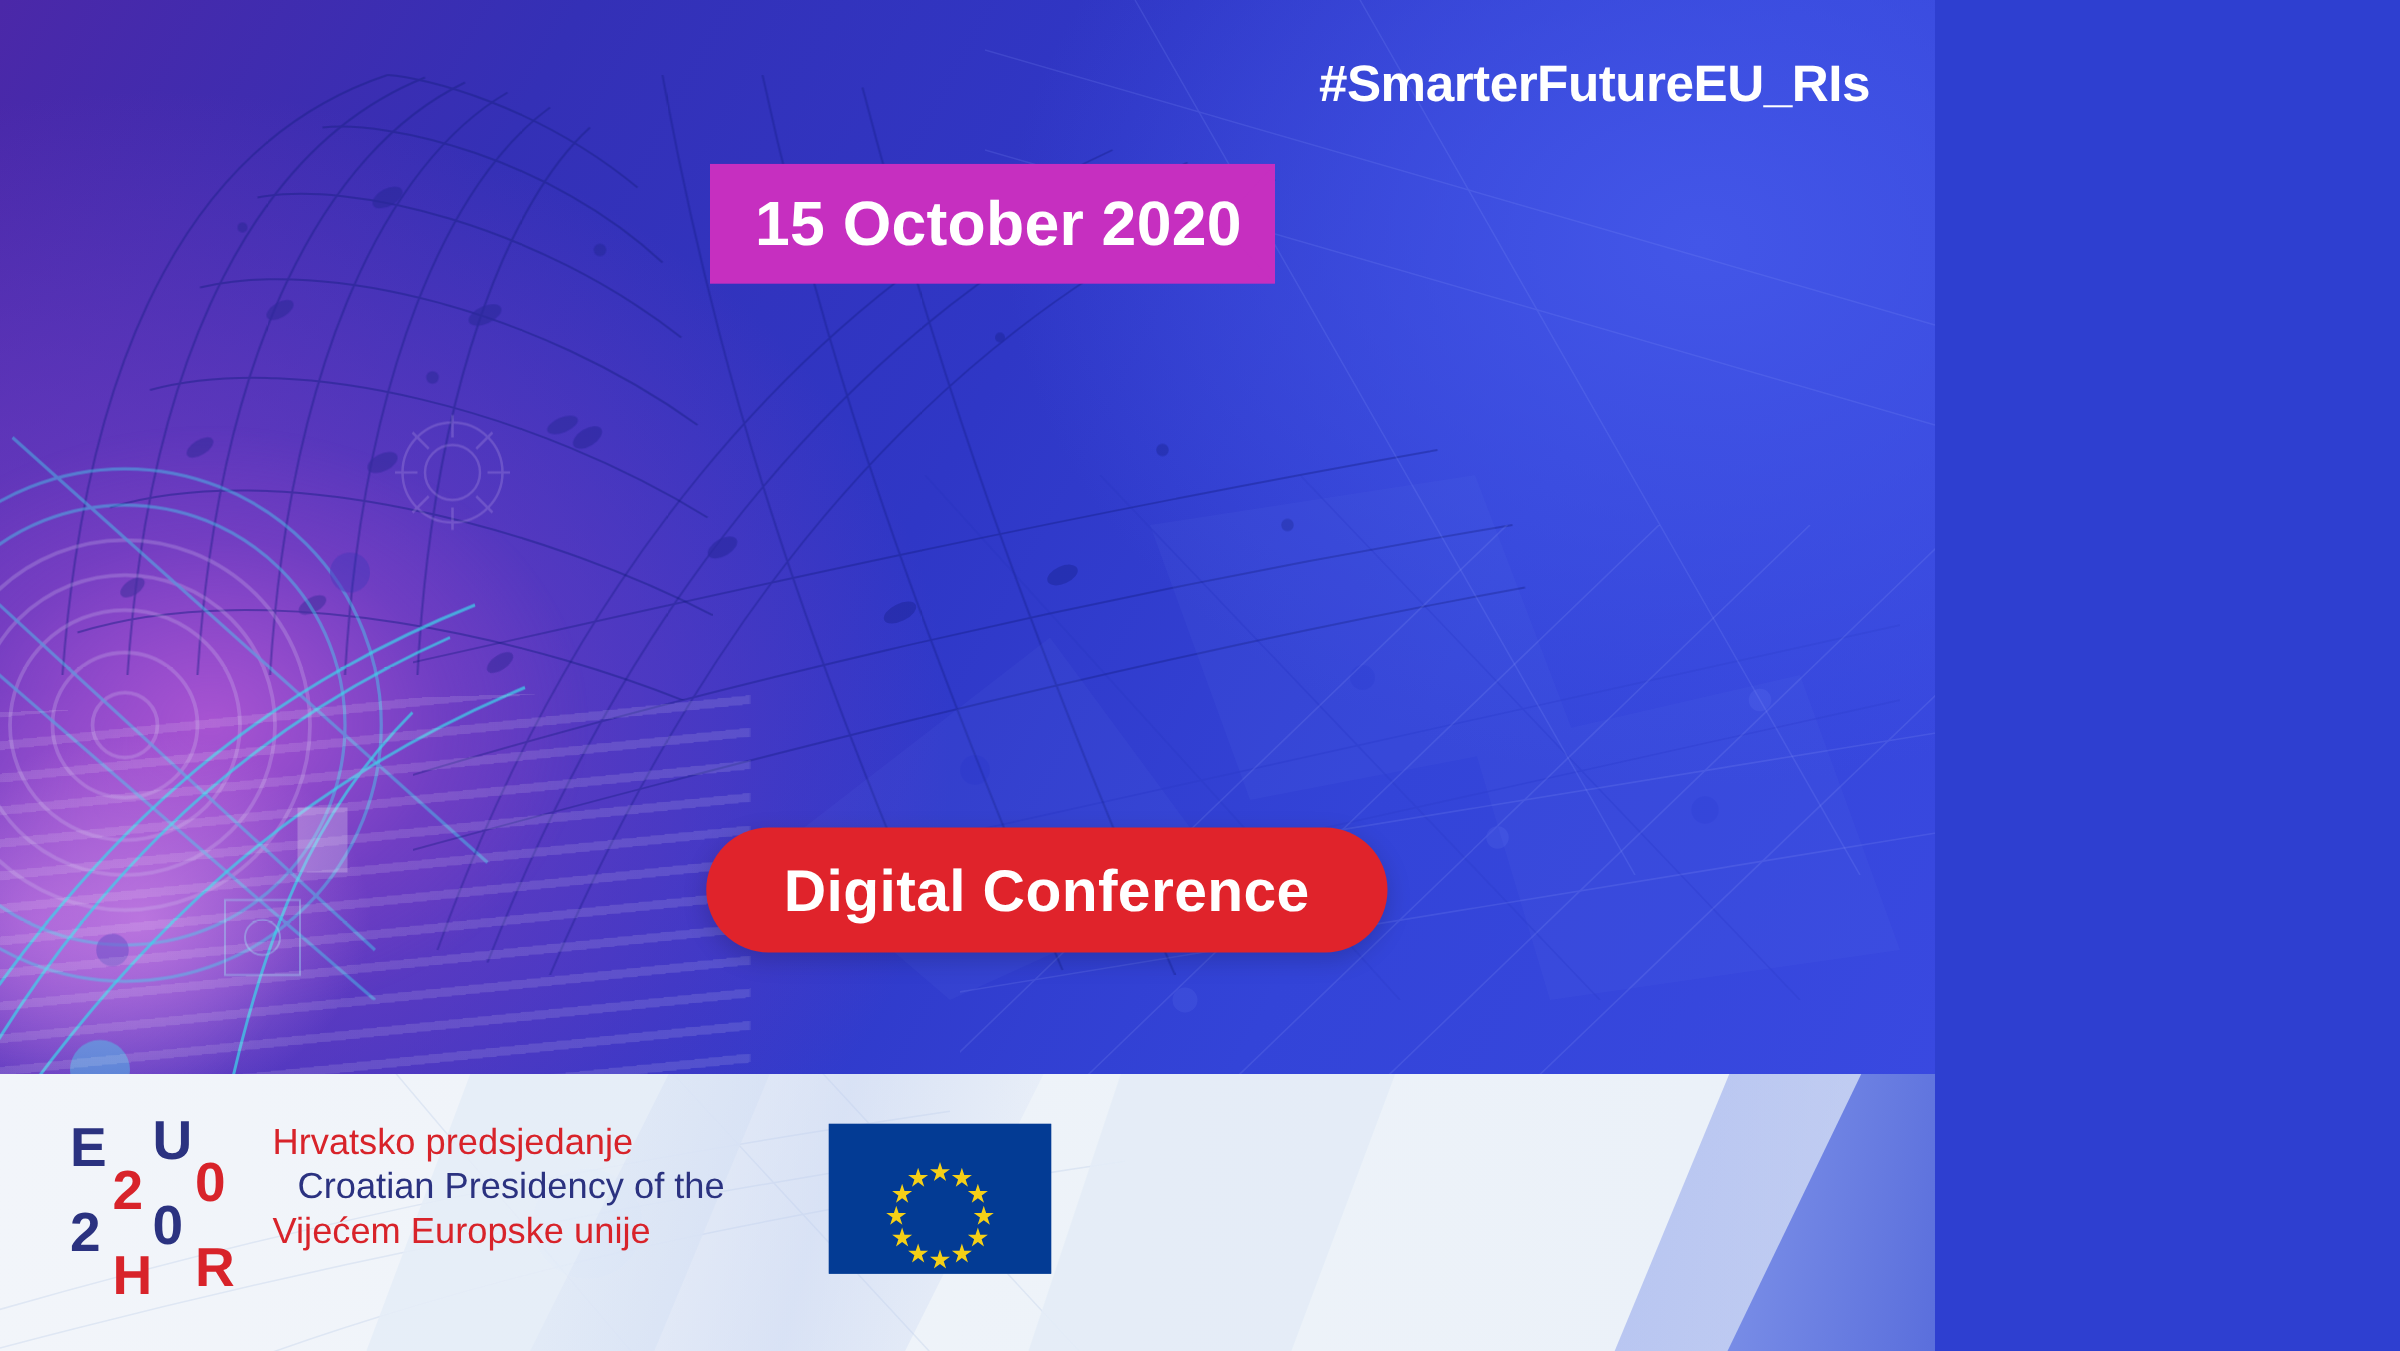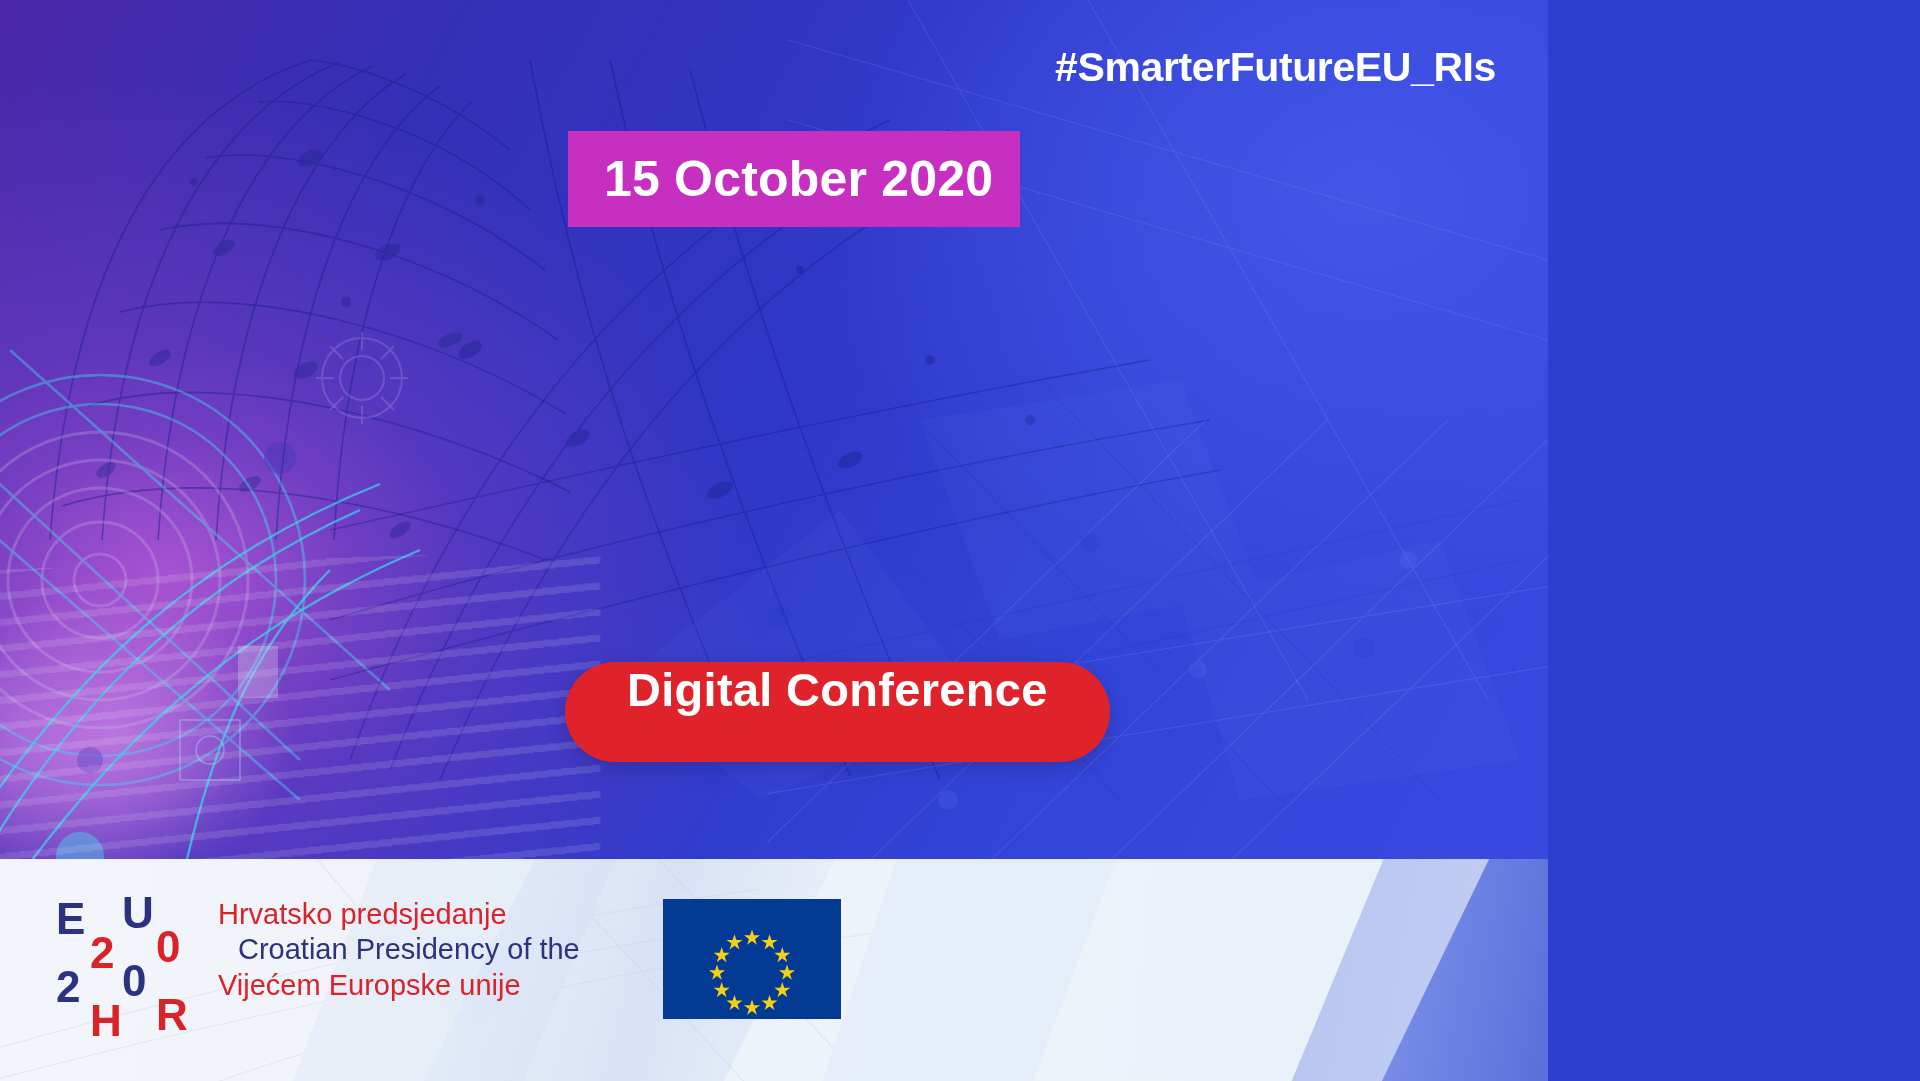--- a/index.html
+++ b/index.html
@@ -116,21 +116,21 @@
     white-space:nowrap;
   }
 
   
   #cta-pill {
     position:absolute; left:565px; top:662px;
     height:100px;
     padding:0 62px;
     background:#e0232b;
     border-radius:52px;
-    display:flex; align-items:flex-start; justify-content:center;
+    display:flex; align-items:center; justify-content:center;
     box-shadow:0 6px 20px rgba(0,0,0,.18);
   }
   #cta-label {
     color:#ffffff;
     font-size:47px; font-weight:bold;
     letter-spacing:.3px;
     white-space:nowrap;
   }
 
   

